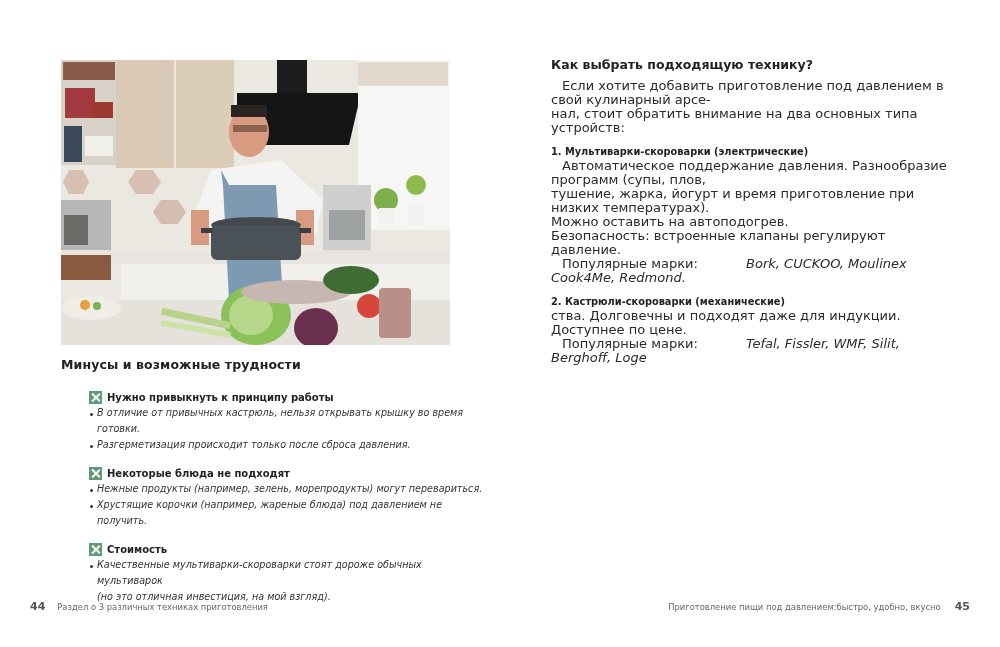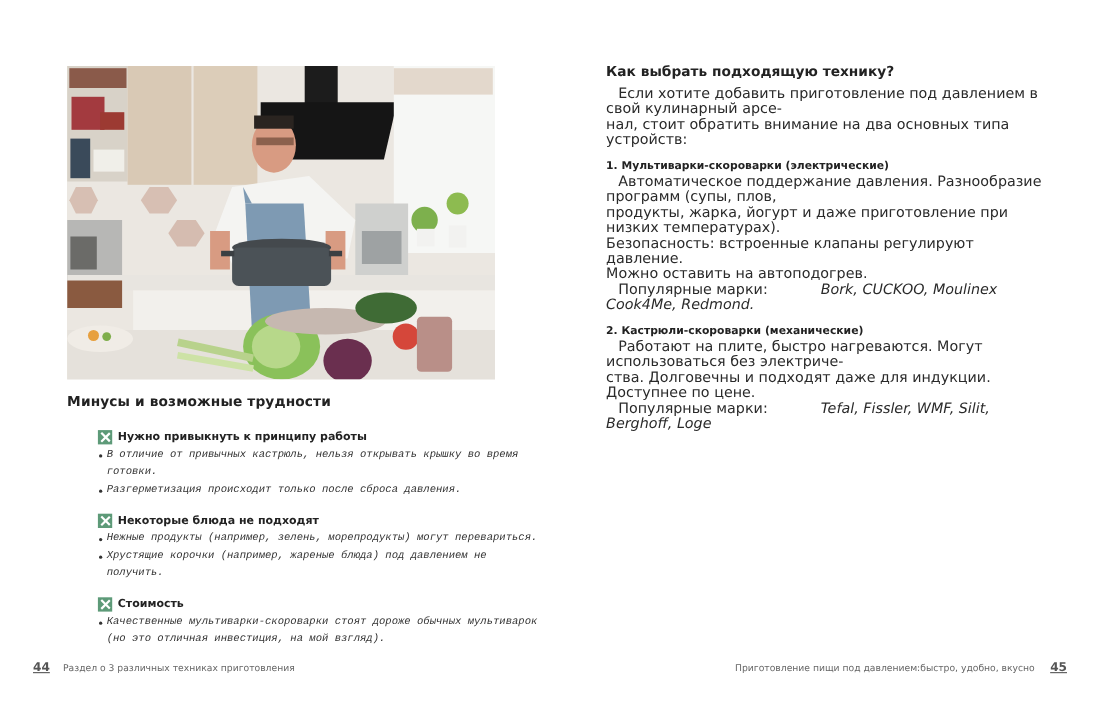--- a/index.html
+++ b/index.html
@@ -32,42 +32,41 @@
   .x-icon::before, .x-icon::after {
     content: ""; position: absolute; left: 6px; top: 1px; width: 1.6px; height: 11px; background: #ffffff;
   }
   .x-icon::before { transform: rotate(45deg); }
   .x-icon::after { transform: rotate(-45deg); }
   .con-title { font-size: 10px; font-weight: bold; color: #222; }
   .bullets { margin: 0; padding: 0; list-style: none; }
   .bullets li {
     position: relative; padding-left: 8px; font-size: 9.6px; font-style: italic; color: #333;
     line-height: 16px;
-    font-family: Liberation Mono, monospace;
   }
   .bullets li::before {
     content: ""; position: absolute; left: 1px; top: 8px; width: 3px; height: 3px; border-radius: 50%; background: #333;
   }
 
   
   .right-content { position: absolute; left: 551px; top: 57px; width: 400px; }
   .r-title { font-size: 12.5px; font-weight: bold; color: #222; margin-bottom: 6px; line-height: 16px; }
   .r-p { font-size: 13px; line-height: 14px; color: #2a2a2a; margin: 0; }
   .indent { text-indent: 11px; }
   .r-sub { font-size: 9.8px; font-weight: bold; line-height: 14px; color: #222; margin-top: 10px; }
   .brands-label { font-weight: normal; }
   .brands { font-style: italic; padding-left: 44px; }
 
   
   .footer {
     position: absolute; top: 600px; font-size: 8.4px; color: #666; display: flex; align-items: center;
   }
   .footer-left { left: 30px; }
   .footer-right { right: 30px; }
-  .pnum { font-size: 11px; font-weight: bold; color: #555; text-decoration: underline; }
+  .pnum { font-size: 11px; font-weight: bold; color: #555; }
   .footer-left .pnum { margin-right: 12px; }
   .footer-right .pnum { margin-left: 14px; }
 </style>
 </head>
 <body>
 
 <div class="page page-left">
   <div class="photo" title="Man in white t-shirt and blue apron holding a dark grey pot in a kitchen, with vegetables, fish and beans on the counter">
     <svg viewBox="0 0 389 285" preserveAspectRatio="none">
 
@@ -188,30 +187,29 @@
 
 <div class="page page-right"></div>
 
 <div class="right-content">
   <div class="r-title">Как выбрать подходящую технику?</div>
   <p class="r-p indent">Если хотите добавить приготовление под давлением в свой кулинарный арсе-</p>
   <p class="r-p">нал, стоит обратить внимание на два основных типа устройств:</p>
 
   <div class="r-sub">1. Мультиварки-скороварки (электрические)</div>
   <p class="r-p indent">Автоматическое поддержание давления. Разнообразие программ (супы, плов,</p>
-  <p class="r-p">продукты, жарка, йогурт и даже приготовление при низких температурах).</p>
+  <p class="r-p">тушение, жарка, йогурт и время приготовление при низких температурах).</p>
+  <p class="r-p">Можно оставить на автоподогрев.</p>
   <p class="r-p">Безопасность: встроенные клапаны регулируют давление.</p>
-  <p class="r-p">Можно оставить на автоподогрев.</p>
   <p class="r-p indent">
     <span class="brands-label">Популярные марки:</span>
     <span class="brands">Bork, CUCKOO, Moulinex Cook4Me, Redmond.</span>
   </p>
 
   <div class="r-sub">2. Кастрюли-скороварки (механические)</div>
-  <p class="r-p indent">Работают на плите, быстро нагреваются. Могут использоваться без электриче-</p>
   <p class="r-p">ства. Долговечны и подходят даже для индукции.</p>
   <p class="r-p">Доступнее по цене.</p>
   <p class="r-p indent">
     <span class="brands-label">Популярные марки:</span>
     <span class="brands">Tefal, Fissler, WMF, Silit, Berghoff, Loge</span>
   </p>
 </div>
 
 <div class="footer footer-right">
   <span>Приготовление пищи под давлением:быстро, удобно, вкусно</span>

